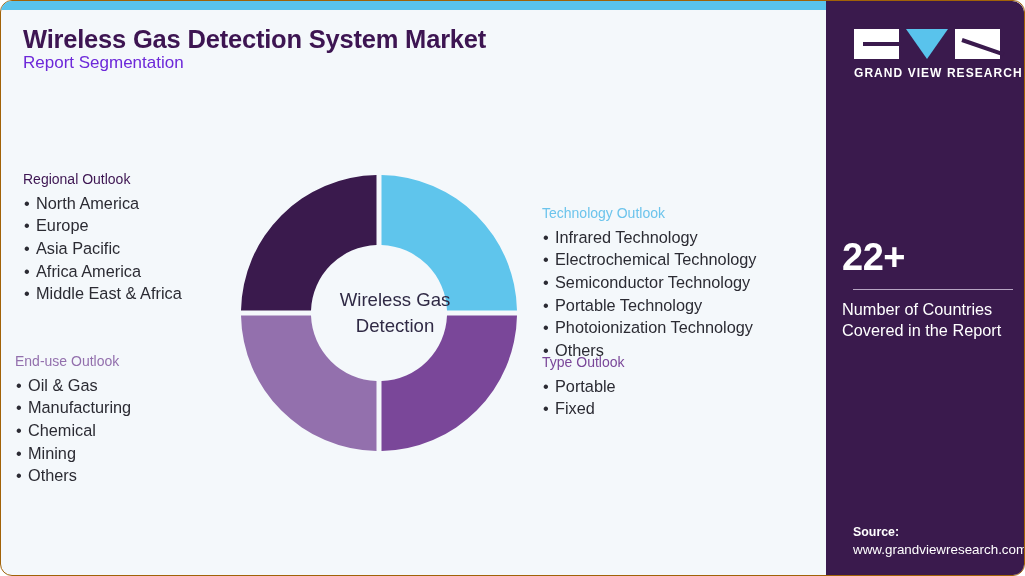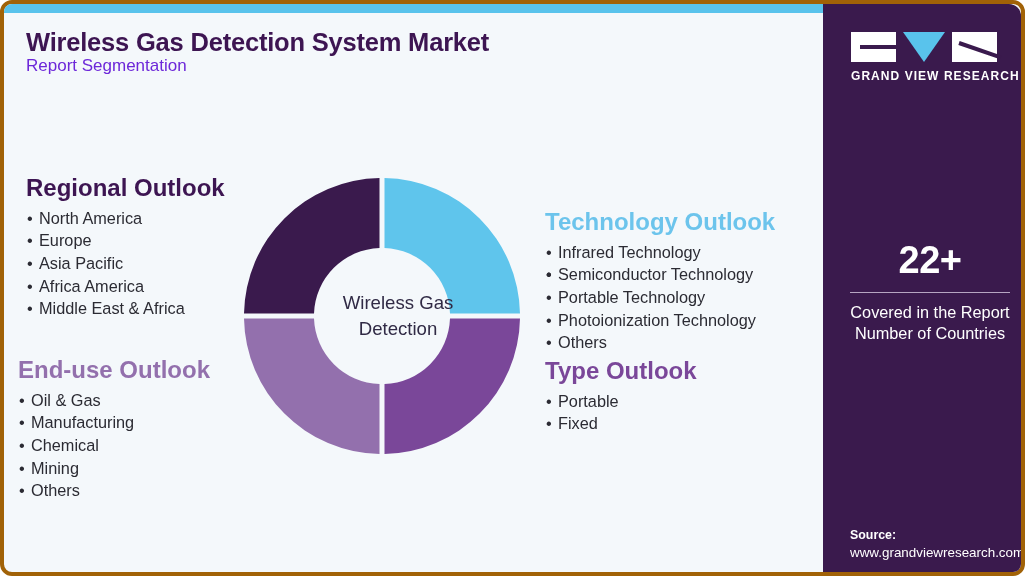--- a/index.html
+++ b/index.html
@@ -14,21 +14,21 @@
     font-family: "Liberation Sans", sans-serif;
   }
 
   #infographic {
     position: relative;
     width: 1025px;
     height: 576px;
     box-sizing: border-box;
     background: #f4f8fb;
     border-radius: 12px;
-    border: 4px solid #a16207;
+    border: 1px solid #a16207;
     overflow: hidden;
   }
 
   
   .top-bar {
     position: absolute;
     left: 0;
     top: 0;
     width: 826px;
     height: 9px;
@@ -54,22 +54,22 @@
     font-size: 17px;
     color: #6d28d9;
     line-height: 1.15;
   }
 
   
   .block {
     position: absolute;
   }
   .block-title {
-    font-size: 24px;
-    font-weight: bold;
+    font-size: 14px;
+    font-weight: normal;
     line-height: 1.2;
     margin-bottom: 4px;
     white-space: nowrap;
   }
   .block-list {
     list-style: none;
     margin: 0;
     padding: 0;
   }
   .block-list li {
@@ -191,21 +191,20 @@
     letter-spacing: 1.05px;
     text-align: center;
     white-space: nowrap;
   }
 
   .stat {
     position: absolute;
     left: 16px;
     right: 0;
     top: 237px;
-    text-align: center;
     color: #ffffff;
   }
   .stat-value {
     font-size: 38px;
     font-weight: bold;
     line-height: 1;
     letter-spacing: -0.5px;
   }
   .stat-rule {
     width: 160px;
@@ -285,21 +284,21 @@
       <li><span class="bullet">•</span><span>Chemical</span></li>
       <li><span class="bullet">•</span><span>Mining</span></li>
       <li><span class="bullet">•</span><span>Others</span></li>
     </ul>
   </div>
 
   <div class="block" id="block-technology">
     <div class="block-title">Technology Outlook</div>
     <ul class="block-list">
       <li><span class="bullet">•</span><span>Infrared Technology</span></li>
-      <li><span class="bullet">•</span></li>
+      <li><span class="bullet">•</span><span>Electrochemical Technology</span></li>
       <li><span class="bullet">•</span><span>Semiconductor Technology</span></li>
       <li><span class="bullet">•</span><span>Portable Technology</span></li>
       <li><span class="bullet">•</span><span>Photoionization Technology</span></li>
       <li><span class="bullet">•</span><span>Others</span></li>
     </ul>
   </div>
 
   <div class="block" id="block-type">
     <div class="block-title">Type Outlook</div>
     <ul class="block-list">
@@ -315,22 +314,22 @@
         <div class="logo-g"></div>
         <div class="logo-v"></div>
         <div class="logo-r"></div>
       </div>
       <div class="logo-text">GRAND VIEW RESEARCH</div>
     </div>
 
     <div class="stat">
       <div class="stat-value">22+</div>
       <div class="stat-rule"></div>
+      <div class="stat-label">Number of Countries</div>
       <div class="stat-label">Covered in the Report</div>
-      <div class="stat-label">Number of Countries</div>
     </div>
 
     <div class="source">
       <div class="source-label">Source:</div>
       <div class="source-url">www.grandviewresearch.com</div>
     </div>
 
   </div>
 
 </div>

